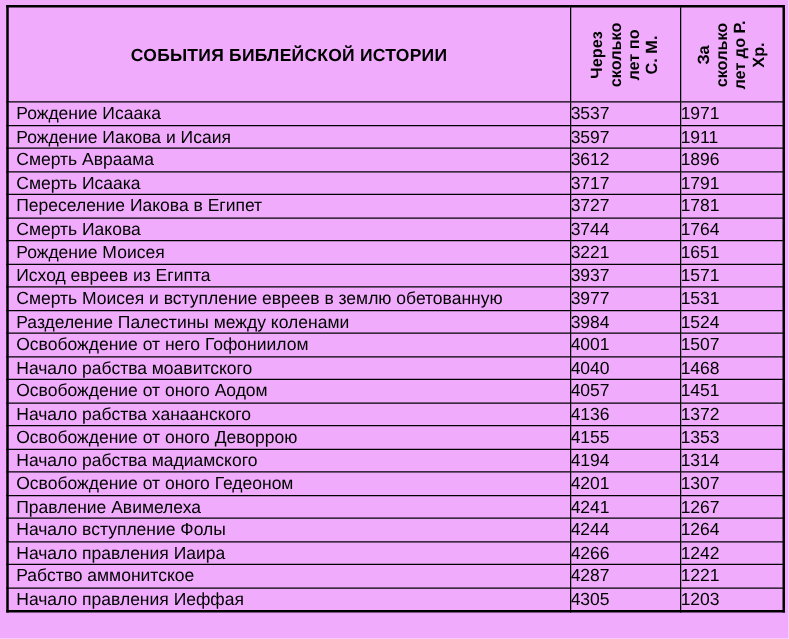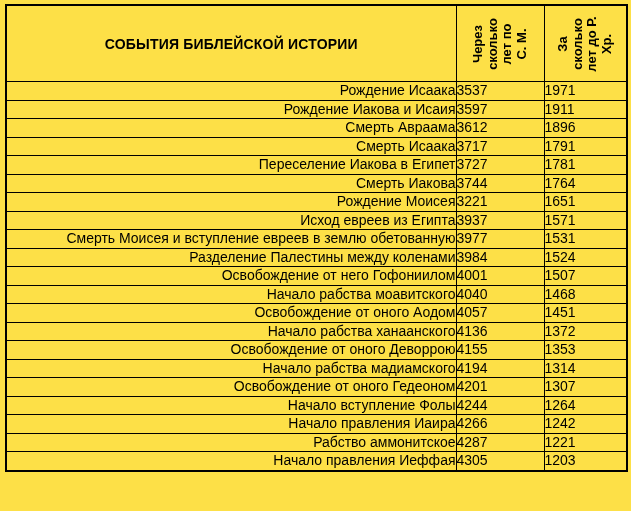--- a/index.html
+++ b/index.html
@@ -6,21 +6,21 @@
     margin: 0;
     padding: 0;
     background: #ffffff;
     font-family: "Liberation Sans", "DejaVu Sans", sans-serif;
     color: #000000;
   }
   .sheet {
     position: relative;
     width: 631px;
     height: 511px;
-    background: #fde047;
+    background: #f0abfc;
     overflow: hidden;
   }
   table.events {
     position: absolute;
     left: 5px;
     top: 4px;
     width: 621px;
     border-collapse: collapse;
     table-layout: fixed;
     border: 2px solid #000000;
@@ -58,21 +58,21 @@
   }
   tbody td {
     height: 17.5px;
     font-size: 14px;
     line-height: 17px;
     padding: 0;
     vertical-align: middle;
     white-space: nowrap;
   }
   tbody td.event {
-    text-align: right;
+    text-align: left;
     padding-left: 6px;
   }
   tbody td.num {
     padding-right: 8px;
   }
 </style>
 </head>
 <body>
 
 <div class="sheet">
@@ -179,20 +179,25 @@
           <td class="event">Начало рабства мадиамского</td>
           <td class="num">4194</td>
           <td class="num">1314</td>
         </tr>
         <tr>
           <td class="event">Освобождение от оного Гедеоном</td>
           <td class="num">4201</td>
           <td class="num">1307</td>
         </tr>
         <tr>
+          <td class="event">Правление Авимелеха</td>
+          <td class="num">4241</td>
+          <td class="num">1267</td>
+        </tr>
+        <tr>
           <td class="event">Начало вступление Фолы</td>
           <td class="num">4244</td>
           <td class="num">1264</td>
         </tr>
         <tr>
           <td class="event">Начало правления Иаира</td>
           <td class="num">4266</td>
           <td class="num">1242</td>
         </tr>
         <tr>

